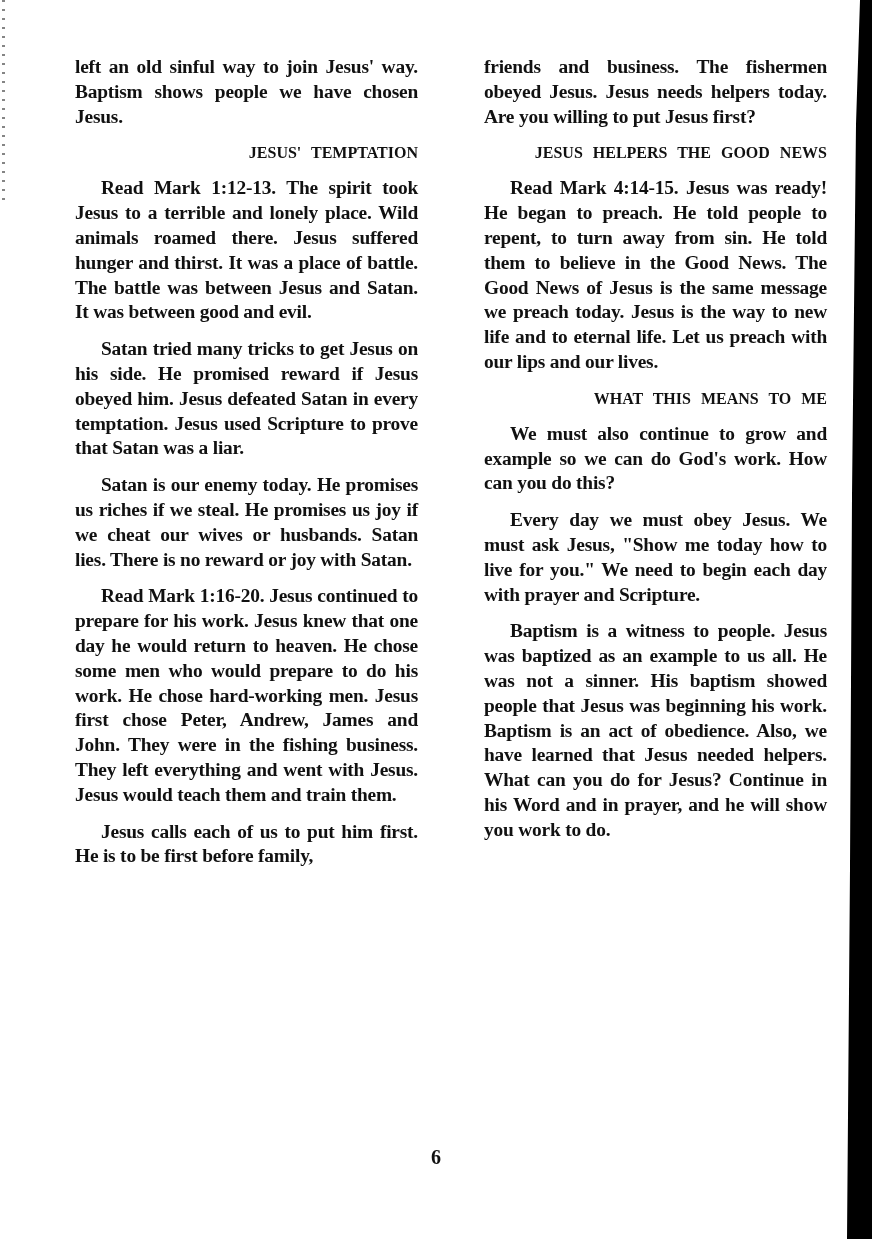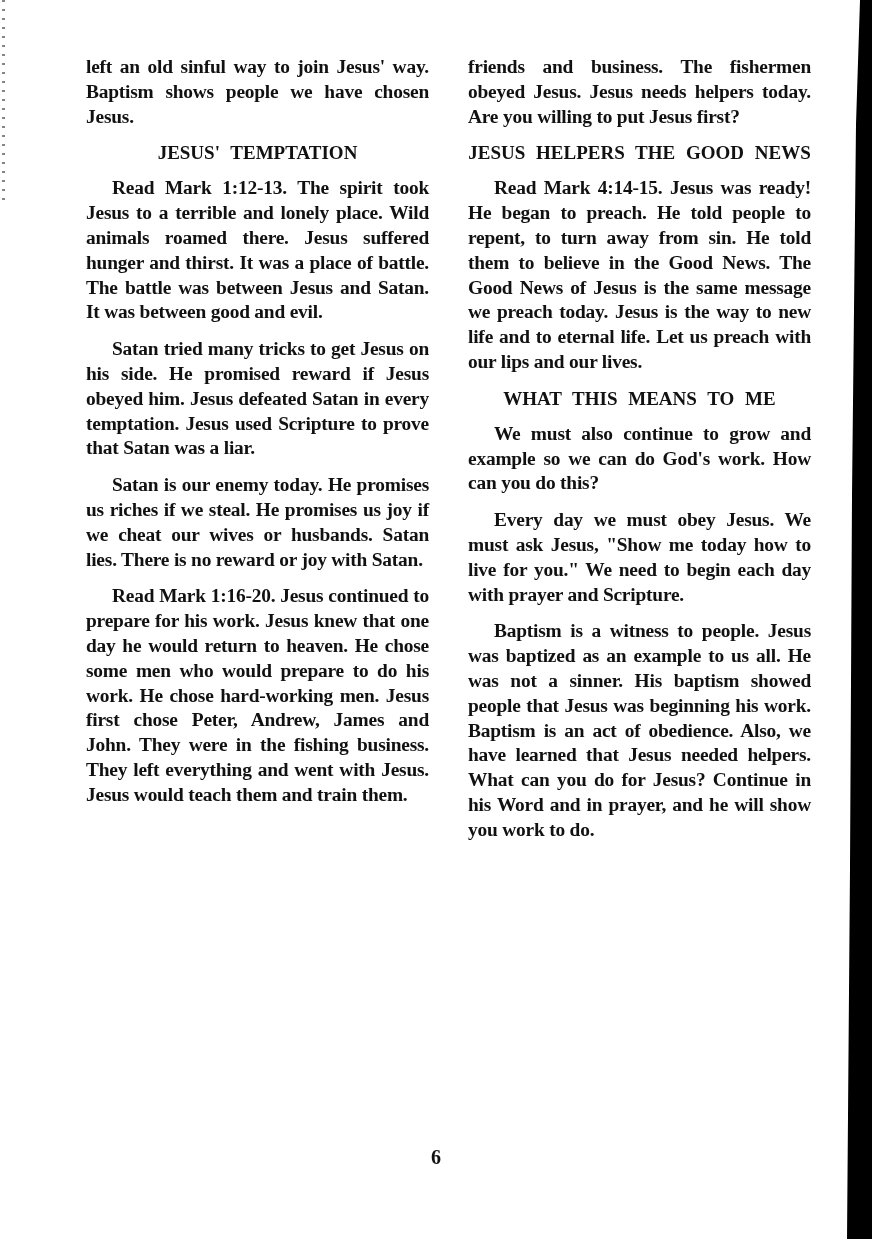--- a/index.html
+++ b/index.html
@@ -16,29 +16,29 @@
   .left-dots {
     position: absolute; left: 2px; top: 0; width: 3px; height: 200px;
     background: repeating-linear-gradient(to bottom, #333 0 2px, transparent 2px 9px);
     opacity: .6;
   }
   .col {
     position: absolute; top: 55px; width: 343px;
     font-size: 19.4px; line-height: 24.8px; font-weight: bold;
     letter-spacing: -0.2px;
   }
-  .col.left { left: 86px; }
-  .col.right { left: 468px; }
+  .col.left { left: 75px; }
+  .col.right { left: 484px; }
   .col p {
     margin: 0 0 12px 0; text-align: justify; text-indent: 26px;
   }
   .col p.cont { text-indent: 0; }
   .col h2 {
-    margin: 10px 0 11px 0; text-align: center;
-    font-size: 19px; line-height: 24px; font-weight: bold;
+    margin: 10px 0 11px 0; text-align: right;
+    font-size: 16px; line-height: 24px; font-weight: bold;
     word-spacing: 6px; letter-spacing: 0;
   }
   .pagenum {
     position: absolute; top: 1146px; left: 0; width: 872px; text-align: center;
     font-size: 20px; font-weight: bold;
   }
 </style>
 </head>
 <body>
 
@@ -47,20 +47,21 @@
 
 <div class="col left">
   <p class="cont">left an old sinful way to join Jesus' way. Baptism shows people we have chosen Jesus.</p>
 
   <h2>JESUS' TEMPTATION</h2>
   <p>Read Mark 1:12-13. The spirit took Jesus to a terrible and lonely place. Wild animals roamed there. Jesus suffered hunger and thirst. It was a place of battle. The battle was between Jesus and Satan. It was between good and evil.</p>
   <p>Satan tried many tricks to get Jesus on his side. He promised reward if Jesus obeyed him. Jesus defeated Satan in every temptation. Jesus used Scripture to prove that Satan was a liar.</p>
   <p>Satan is our enemy today. He promises us riches if we steal. He promises us joy if we cheat our wives or husbands. Satan lies. There is no reward or joy with Satan.</p>
 
   <p>Read Mark 1:16-20. Jesus continued to prepare for his work. Jesus knew that one day he would return to heaven. He chose some men who would prepare to do his work. He chose hard-working men. Jesus first chose Peter, Andrew, James and John. They were in the fishing business. They left everything and went with Jesus. Jesus would teach them and train them.</p>
+  <p>Jesus calls each of us to put him first. He is to be first before family,</p>
 </div>
 
 <div class="col right">
   <p class="cont">friends and business. The fishermen obeyed Jesus. Jesus needs helpers today. Are you willing to put Jesus first?</p>
 
   <h2>JESUS HELPERS THE GOOD NEWS</h2>
   <p>Read Mark 4:14-15. Jesus was ready! He began to preach. He told people to repent, to turn away from sin. He told them to believe in the Good News. The Good News of Jesus is the same message we preach today. Jesus is the way to new life and to eternal life. Let us preach with our lips and our lives.</p>
 
   <h2>WHAT THIS MEANS TO ME</h2>
   <p>We must also continue to grow and example so we can do God's work. How can you do this?</p>

